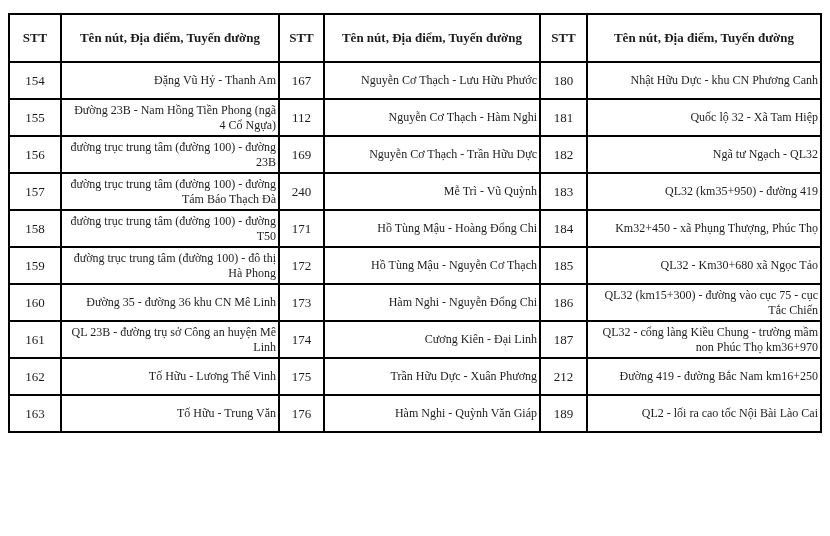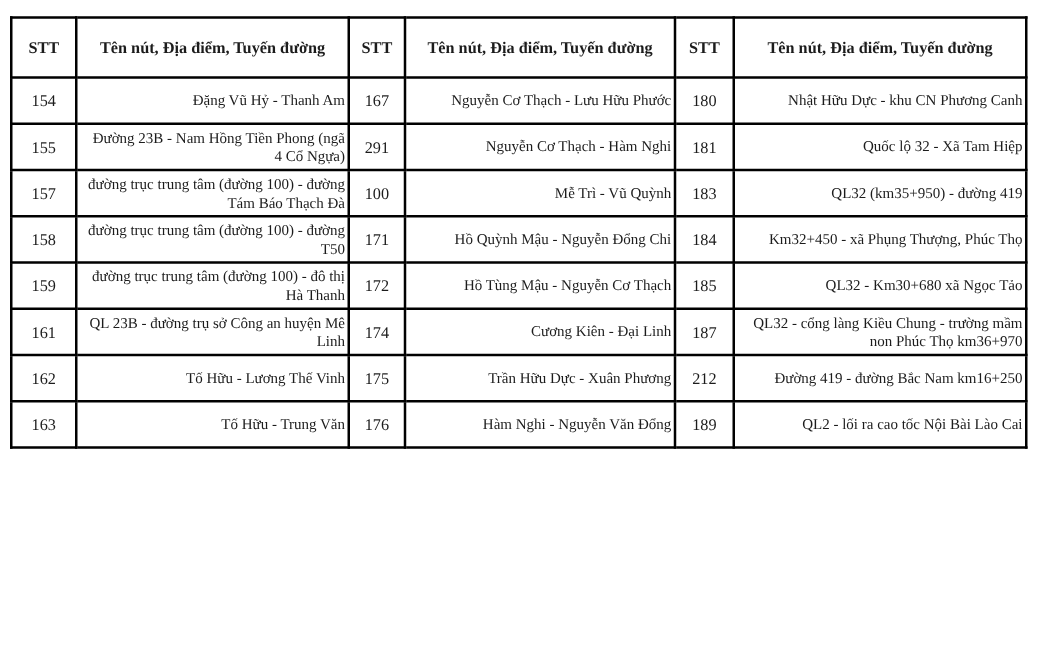--- a/index.html
+++ b/index.html
@@ -80,48 +80,64 @@
         <td class="stt">154</td>
         <td class="route">Đặng Vũ Hỷ - Thanh Am</td>
         <td class="stt">167</td>
         <td class="route">Nguyễn Cơ Thạch - Lưu Hữu Phước</td>
         <td class="stt">180</td>
         <td class="route">Nhật Hữu Dực - khu CN Phương Canh</td>
       </tr>
       <tr>
         <td class="stt">155</td>
         <td class="route">Đường 23B - Nam Hồng Tiền Phong (ngã 4 Cổ Ngựa)</td>
-        <td class="stt">291</td>
+        <td class="stt">112</td>
         <td class="route">Nguyễn Cơ Thạch - Hàm Nghi</td>
         <td class="stt">181</td>
         <td class="route">Quốc lộ 32 - Xã Tam Hiệp</td>
       </tr>
       <tr>
+        <td class="stt">156</td>
+        <td class="route">đường trục trung tâm (đường 100) - đường 23B</td>
+        <td class="stt">169</td>
+        <td class="route">Nguyễn Cơ Thạch - Trần Hữu Dực</td>
+        <td class="stt">182</td>
+        <td class="route">Ngã tư Ngạch - QL32</td>
+      </tr>
+      <tr>
         <td class="stt">157</td>
         <td class="route">đường trục trung tâm (đường 100) - đường Tám Báo Thạch Đà</td>
-        <td class="stt">100</td>
+        <td class="stt">240</td>
         <td class="route">Mễ Trì - Vũ Quỳnh</td>
         <td class="stt">183</td>
         <td class="route">QL32 (km35+950) - đường 419</td>
       </tr>
       <tr>
         <td class="stt">158</td>
         <td class="route">đường trục trung tâm (đường 100) - đường T50</td>
         <td class="stt">171</td>
-        <td class="route">Hồ Quỳnh Mậu - Nguyễn Đổng Chi</td>
+        <td class="route">Hồ Tùng Mậu - Hoàng Đổng Chi</td>
         <td class="stt">184</td>
         <td class="route">Km32+450 - xã Phụng Thượng, Phúc Thọ</td>
       </tr>
       <tr>
         <td class="stt">159</td>
-        <td class="route">đường trục trung tâm (đường 100) - đô thị Hà Thanh</td>
+        <td class="route">đường trục trung tâm (đường 100) - đô thị Hà Phong</td>
         <td class="stt">172</td>
         <td class="route">Hồ Tùng Mậu - Nguyễn Cơ Thạch</td>
         <td class="stt">185</td>
         <td class="route">QL32 - Km30+680 xã Ngọc Tảo</td>
+      </tr>
+      <tr>
+        <td class="stt">160</td>
+        <td class="route">Đường 35 - đường 36 khu CN Mê Linh</td>
+        <td class="stt">173</td>
+        <td class="route">Hàm Nghi - Nguyễn Đổng Chi</td>
+        <td class="stt">186</td>
+        <td class="route">QL32 (km15+300) - đường vào cục 75 - cục Tắc Chiến</td>
       </tr>
       <tr>
         <td class="stt">161</td>
         <td class="route">QL 23B - đường trụ sở Công an huyện Mê Linh</td>
         <td class="stt">174</td>
         <td class="route">Cương Kiên - Đại Linh</td>
         <td class="stt">187</td>
         <td class="route">QL32 - cổng làng Kiều Chung - trường mầm non Phúc Thọ km36+970</td>
       </tr>
       <tr>
@@ -129,18 +145,18 @@
         <td class="route">Tố Hữu - Lương Thế Vinh</td>
         <td class="stt">175</td>
         <td class="route">Trần Hữu Dực - Xuân Phương</td>
         <td class="stt">212</td>
         <td class="route">Đường 419 - đường Bắc Nam km16+250</td>
       </tr>
       <tr>
         <td class="stt">163</td>
         <td class="route">Tố Hữu - Trung Văn</td>
         <td class="stt">176</td>
-        <td class="route">Hàm Nghi - Nguyễn Văn Đổng</td>
+        <td class="route">Hàm Nghi - Quỳnh Văn Giáp</td>
         <td class="stt">189</td>
         <td class="route">QL2 - lối ra cao tốc Nội Bài Lào Cai</td>
       </tr>
     </tbody>
 </table>
 
 </body></html>

